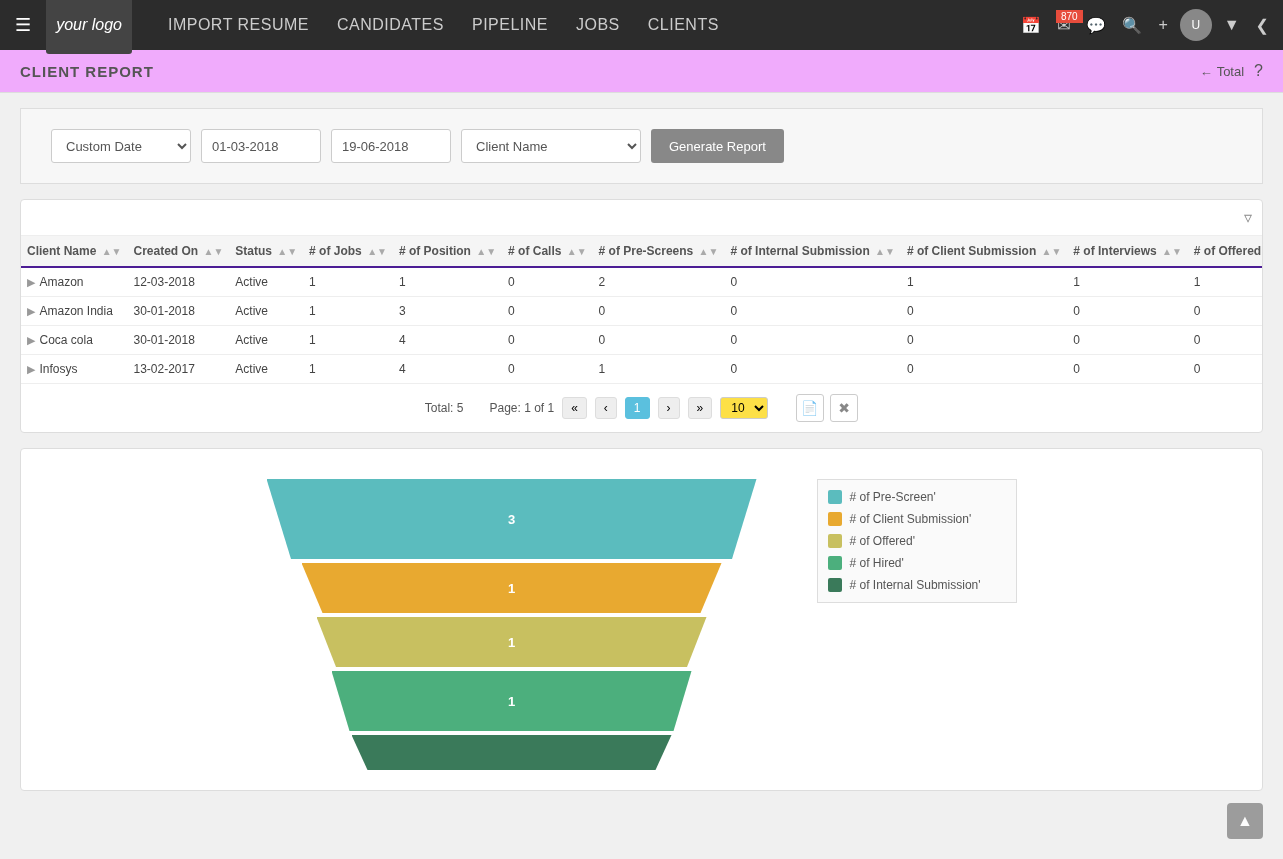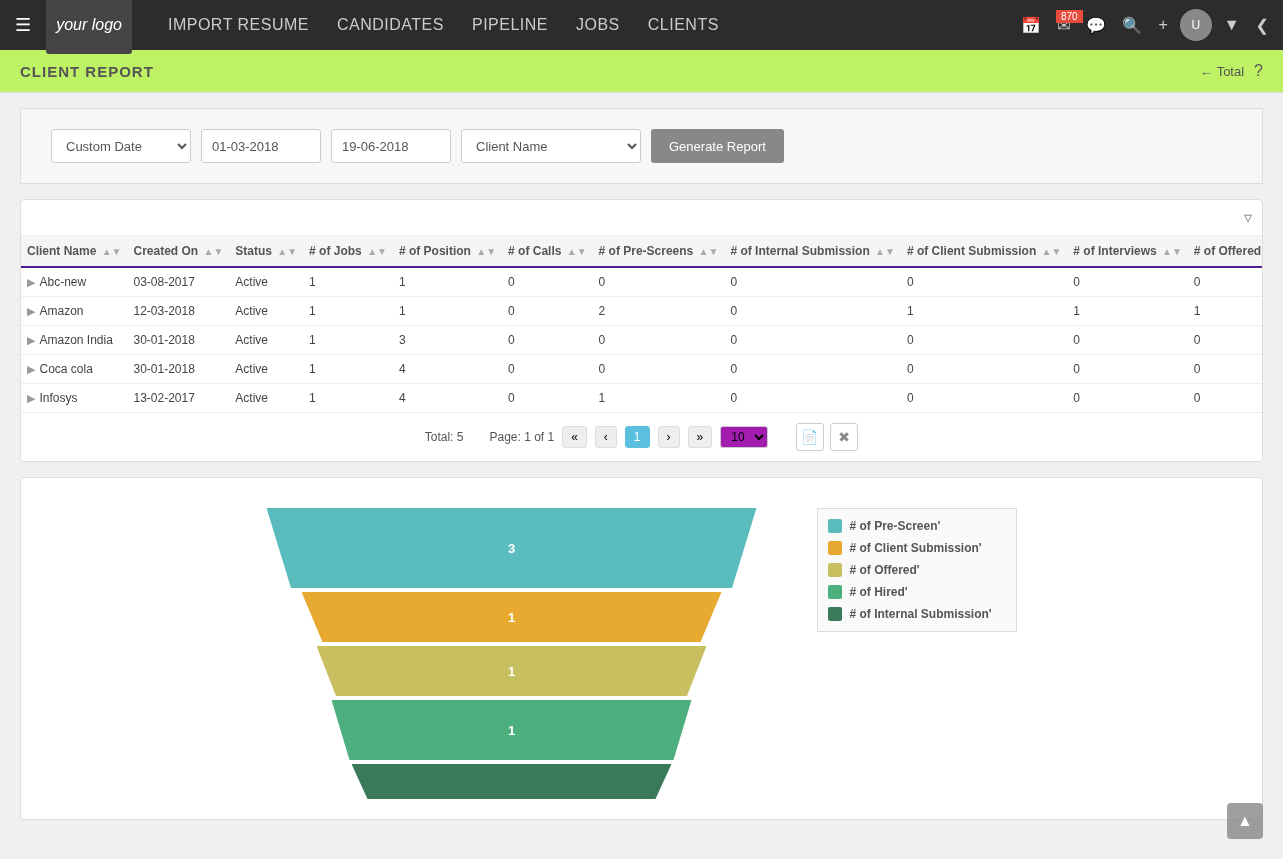--- a/index.html
+++ b/index.html
@@ -19,21 +19,21 @@
     .topnav-links { display: flex; gap: 0; flex: 1; }
     .topnav-link { color: #ccc; text-decoration: none; padding: 0 14px; font-size: 16px; letter-spacing: 0.5px; line-height: 50px; }
     .topnav-right { display: flex; align-items: center; gap: 8px; margin-left: auto; }
     .notif-badge { position: relative; display: inline-block; }
     .notif-badge .badge { background: #e74c3c; color: #fff; font-size: 10px; border-radius: 0; padding: 1px 5px; position: absolute; top: -6px; right: -8px; }
     .topnav-icon { color: #ccc; font-size: 16px; cursor: pointer; padding: 4px; }
     .avatar { width: 32px; height: 32px; border-radius: 50%; background: #888; display: inline-flex; align-items: center; justify-content: center; color: #fff; font-size: 12px; overflow: hidden; }
 
     
     .page-header {
-      background: #bef264;
+      background: #f0abfc;
       padding: 12px 20px;
       display: flex;
       align-items: center;
       justify-content: space-between;
       border-bottom: 1px solid #ddd;
     }
     .page-title { font-size: 15px; font-weight: bold; color: #555; letter-spacing: 1px; }
     .page-header-right { display: flex; align-items: center; gap: 10px; }
     .back-btn { color: #555; font-size: 13px; cursor: pointer; display: flex; align-items: center; gap: 4px; }
     .help-icon { color: #555; font-size: 16px; cursor: pointer; }
@@ -164,21 +164,21 @@
       justify-content: center;
       cursor: pointer;
       font-size: 14px;
       color: #888;
     }
     .per-page-select {
       border: 1px solid #ccc;
       border-radius: 3px;
       padding: 2px 6px;
       font-size: 12px;
-      background: #a21caf;
+      background: #fde047;
     }
 
     
     .chart-section {
       background: #fff;
       margin: 0 20px 20px;
       border: 1px solid #ddd;
       border-radius: 4px;
       padding: 30px 20px 20px;
       display: flex;
@@ -205,21 +205,21 @@
       font-weight: bold;
       position: relative;
       clip-path: polygon(5% 0%, 95% 0%, 100% 100%, 0% 100%);
     }
     .funnel-bar-1 { background: #5bbcbe; width: 490px; height: 80px; clip-path: polygon(0% 0%, 100% 0%, 95% 100%, 5% 100%); }
     .funnel-bar-2 { background: #e8a930; width: 420px; height: 50px; clip-path: polygon(0% 0%, 100% 0%, 95% 100%, 5% 100%); }
     .funnel-bar-3 { background: #c8c060; width: 390px; height: 50px; clip-path: polygon(0% 0%, 100% 0%, 95% 100%, 5% 100%); }
     .funnel-bar-4 { background: #4caf7d; width: 360px; height: 60px; clip-path: polygon(0% 0%, 100% 0%, 95% 100%, 5% 100%); }
     .funnel-bar-5 { background: #3a7a5a; width: 320px; height: 35px; clip-path: polygon(0% 0%, 100% 0%, 95% 100%, 5% 100%); }
 
-    .legend { display: flex; flex-direction: column; gap: 8px; padding: 10px; border: 1px solid #ddd; background: #fafafa; min-width: 200px; font-weight: bold; }
+    .legend { display: flex; flex-direction: column; gap: 8px; padding: 10px; border: 1px solid #ddd; background: #fafafa; min-width: 200px; }
     .legend-item { display: flex; align-items: center; gap: 8px; font-size: 12px; color: #555; }
     .legend-dot { width: 14px; height: 14px; border-radius: 2px; }
 
     
     .scroll-top {
       position: fixed;
       bottom: 20px;
       right: 20px;
       background: #888;
       color: #fff;
@@ -300,34 +300,20 @@
         <th># of Calls <span class="sort-icon">▲▼</span></th>
         <th># of Pre-Screens <span class="sort-icon">▲▼</span></th>
         <th># of Internal Submission <span class="sort-icon">▲▼</span></th>
         <th># of Client Submission <span class="sort-icon">▲▼</span></th>
         <th># of Interviews <span class="sort-icon">▲▼</span></th>
         <th># of Offered </th>
 
       </tr>
     </thead>
     <tbody id="table-body">
-    <tr>
-      <td><span class="expand-icon">▶</span>Abc-new</td>
-      <td>03-08-2017</td>
-      <td>Active</td>
-      <td>1</td>
-      <td>1</td>
-      <td>0</td>
-      <td>0</td>
-      <td>0</td>
-      <td>0</td>
-      <td>0</td>
-      <td>0</td>
-
-    </tr>
         <tr>
       <td><span class="expand-icon">▶</span>Amazon</td>
       <td>12-03-2018</td>
       <td>Active</td>
       <td>1</td>
       <td>1</td>
       <td>0</td>
       <td>2</td>
       <td>0</td>
       <td>1</td>

